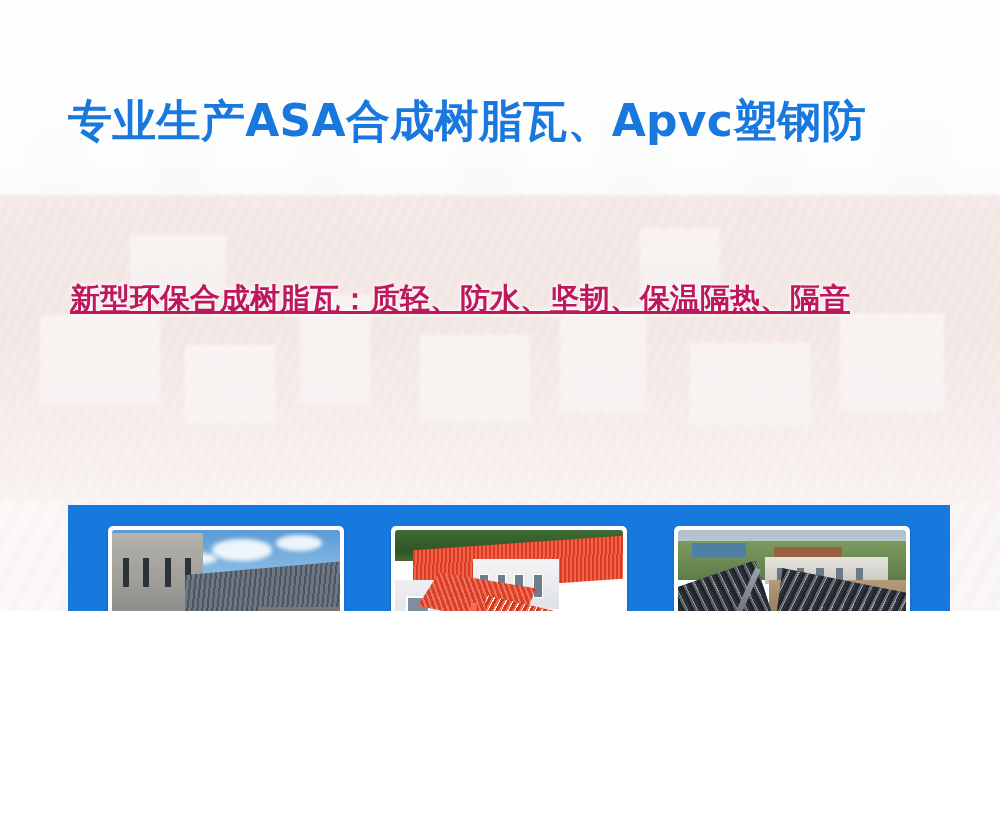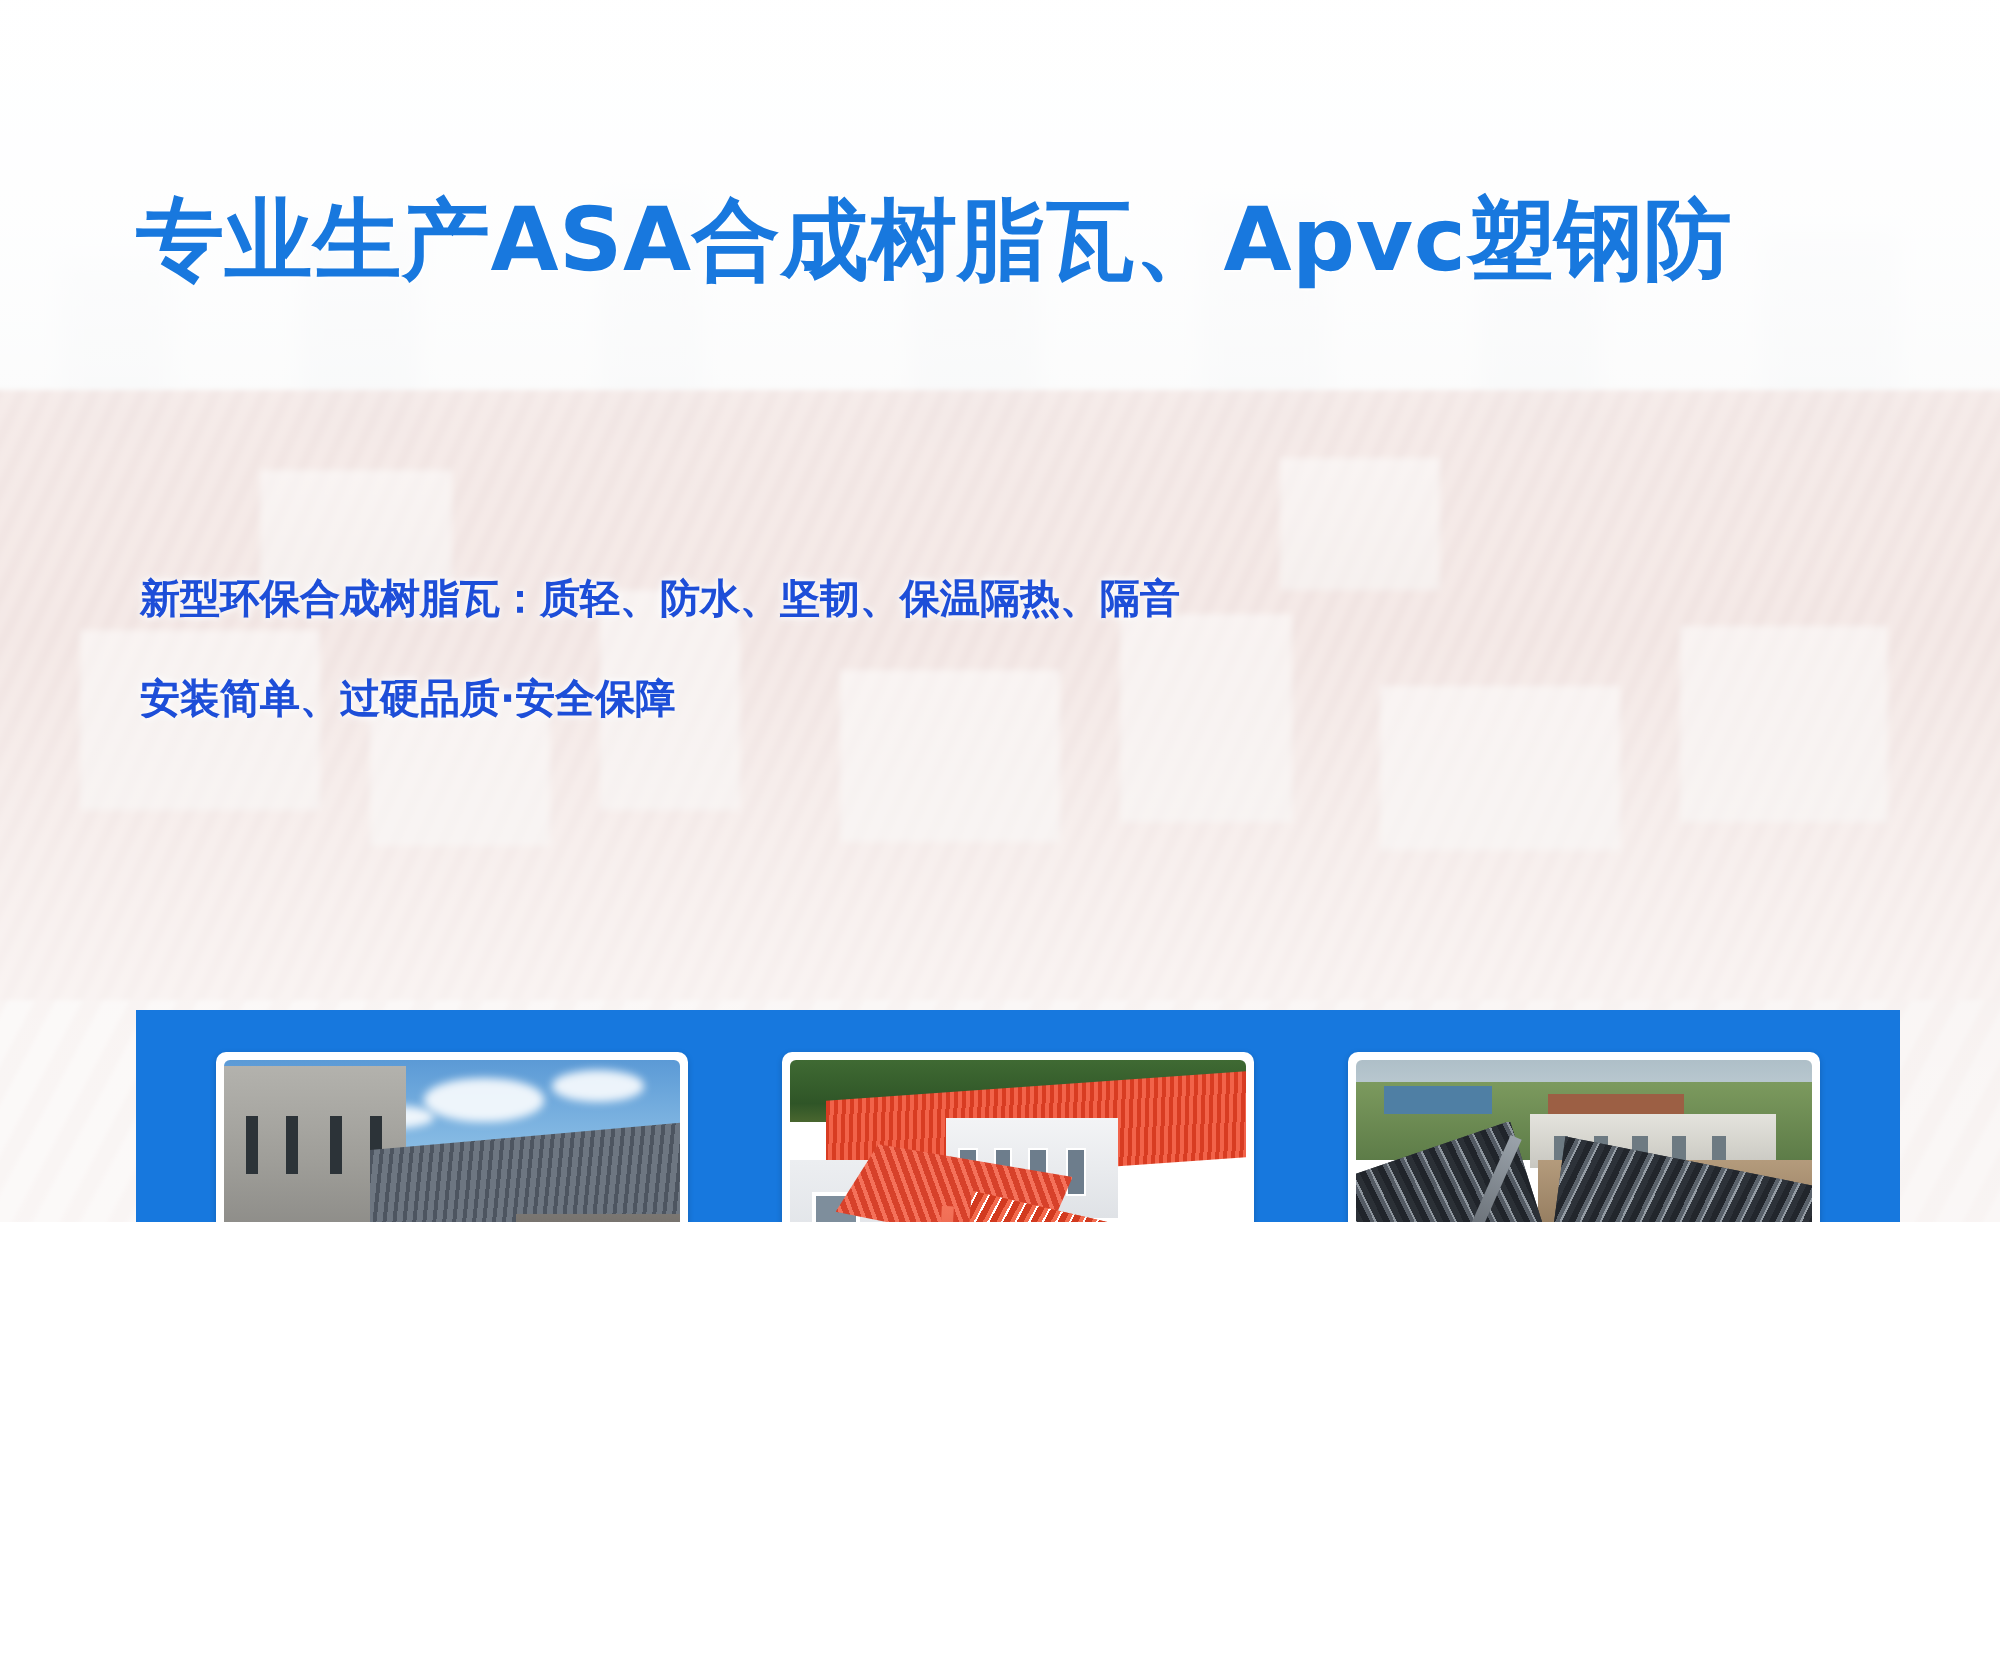--- a/index.html
+++ b/index.html
@@ -144,28 +144,29 @@
       1px 1px 0 rgba(255,255,255,.7);
   }
 
   .subhead {
     position: absolute;
     left: 70px;
     top: 274px;
     width: 900px;
   }
   .subhead-line {
-    font-size: 20px;
+    font-size: 30px;
     font-weight: 700;
     line-height: 50px;
-    color: #1d4ed8;
+    color: #be185d;
     white-space: nowrap;
     text-shadow:
       0 0 3px rgba(255,255,255,.95),
       0 0 6px rgba(255,255,255,.85);
+    text-decoration: underline;
   }
 
   
   .gallery {
     position: absolute;
     left: 68px;
     top: 505px;
     width: 882px;
     height: 243px;
     background: #1778de;
@@ -412,21 +413,20 @@
   </div>
 
   <div class="content">
 
     <div class="headline">
       <div class="headline-line">专业生产ASA合成树脂瓦、Apvc塑钢防</div>
     </div>
 
     <div class="subhead">
       <div class="subhead-line">新型环保合成树脂瓦：质轻、防水、坚韧、保温隔热、隔音</div>
-      <div class="subhead-line">安装简单、过硬品质·安全保障</div>
     </div>
 
     <div class="gallery">
 
       <div class="photo">
         <div class="photo-inner">
           <div class="p1-sky"></div>
           <div class="p1-cloud" style="left:44%; top:5%;  width:26%; height:11%;"></div>
           <div class="p1-cloud" style="left:72%; top:3%;  width:20%; height:8%;"></div>
           <div class="p1-cloud" style="left:30%; top:12%; width:16%; height:6%;"></div>

